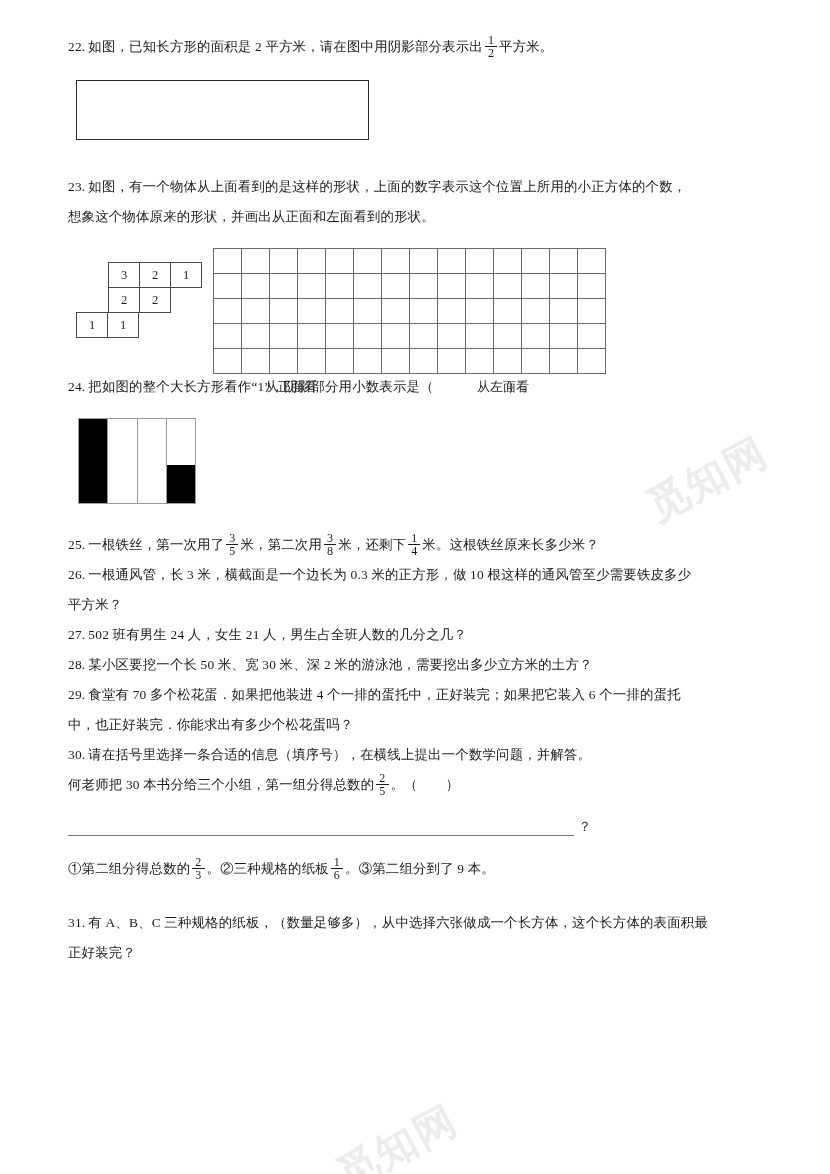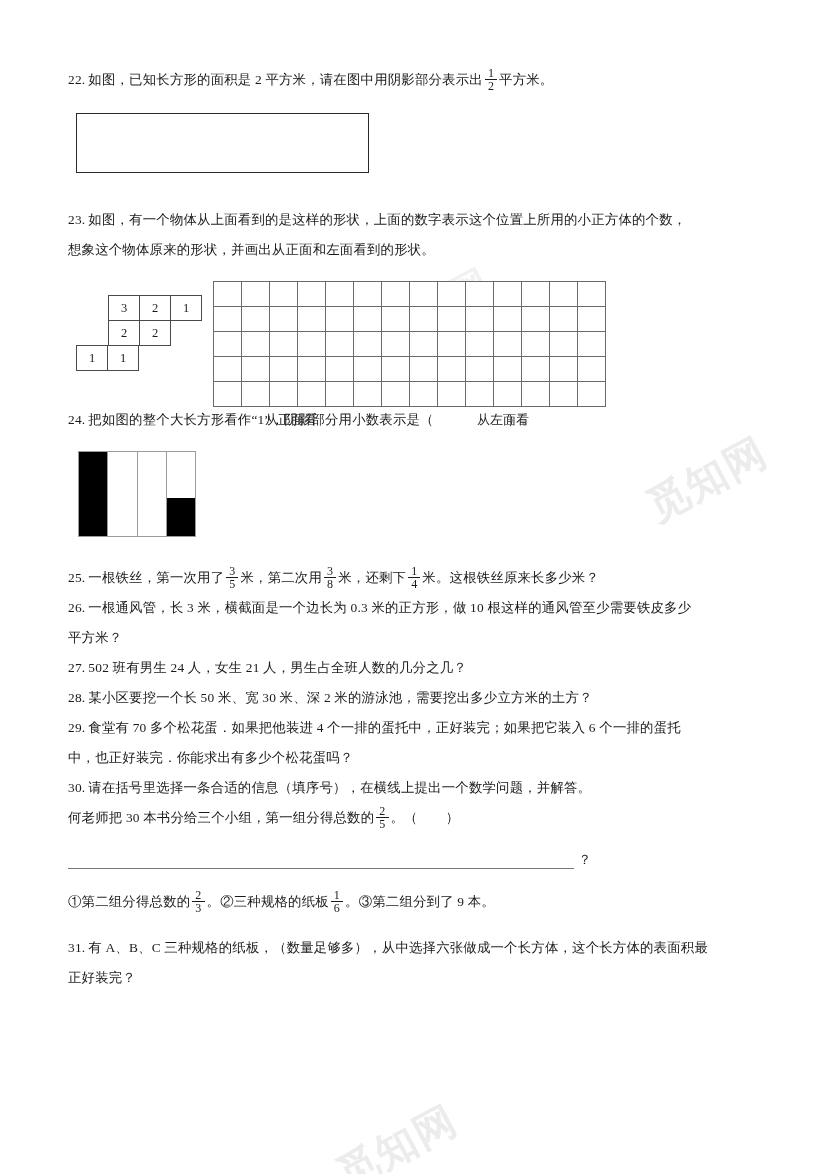--- a/index.html
+++ b/index.html
@@ -10,21 +10,21 @@
     background: #ffffff;
     font-family: "Liberation Serif", "DejaVu Serif", serif;
     color: #1a1a1a;
     position: relative;
     overflow: hidden;
   }
 
   .page {
     position: absolute;
     inset: 0;
-    padding: 65px 68px 0 68px;
+    padding: 32px 68px 0 68px;
   }
 
   
   .wm {
     position: absolute;
     color: #ececed;
     font-family: "Liberation Sans", "DejaVu Sans", sans-serif;
     font-weight: 700;
     letter-spacing: 2px;
     user-select: none;
@@ -362,21 +362,21 @@
     <p class="q" style="margin-top:18px">
       <span>①</span><span>第二组分得总数的</span><span class="frac">
           <span class="num">2</span>
           <span class="den">3</span>
         </span><span>。</span><span>②</span><span>三种规格的纸板</span><span class="frac">
           <span class="num">1</span>
           <span class="den">6</span>
         </span><span>。</span><span>③</span><span>第二组分到了 9 本。</span>
     </p>
 
-    <p class="q" style="margin-top:16px">
+    <p class="q" style="margin-top:24px">
       <span class="qn">31.</span><span>有 A、B、C 三种规格的纸板，（数量足够多），从中选择六张做成一个长方体，这个长方体的表面积最</span>
     </p>
     <p class="q">
       <span>正好装完？</span>
     </p>
 
   </div>
 </div>
 
 </body></html>

